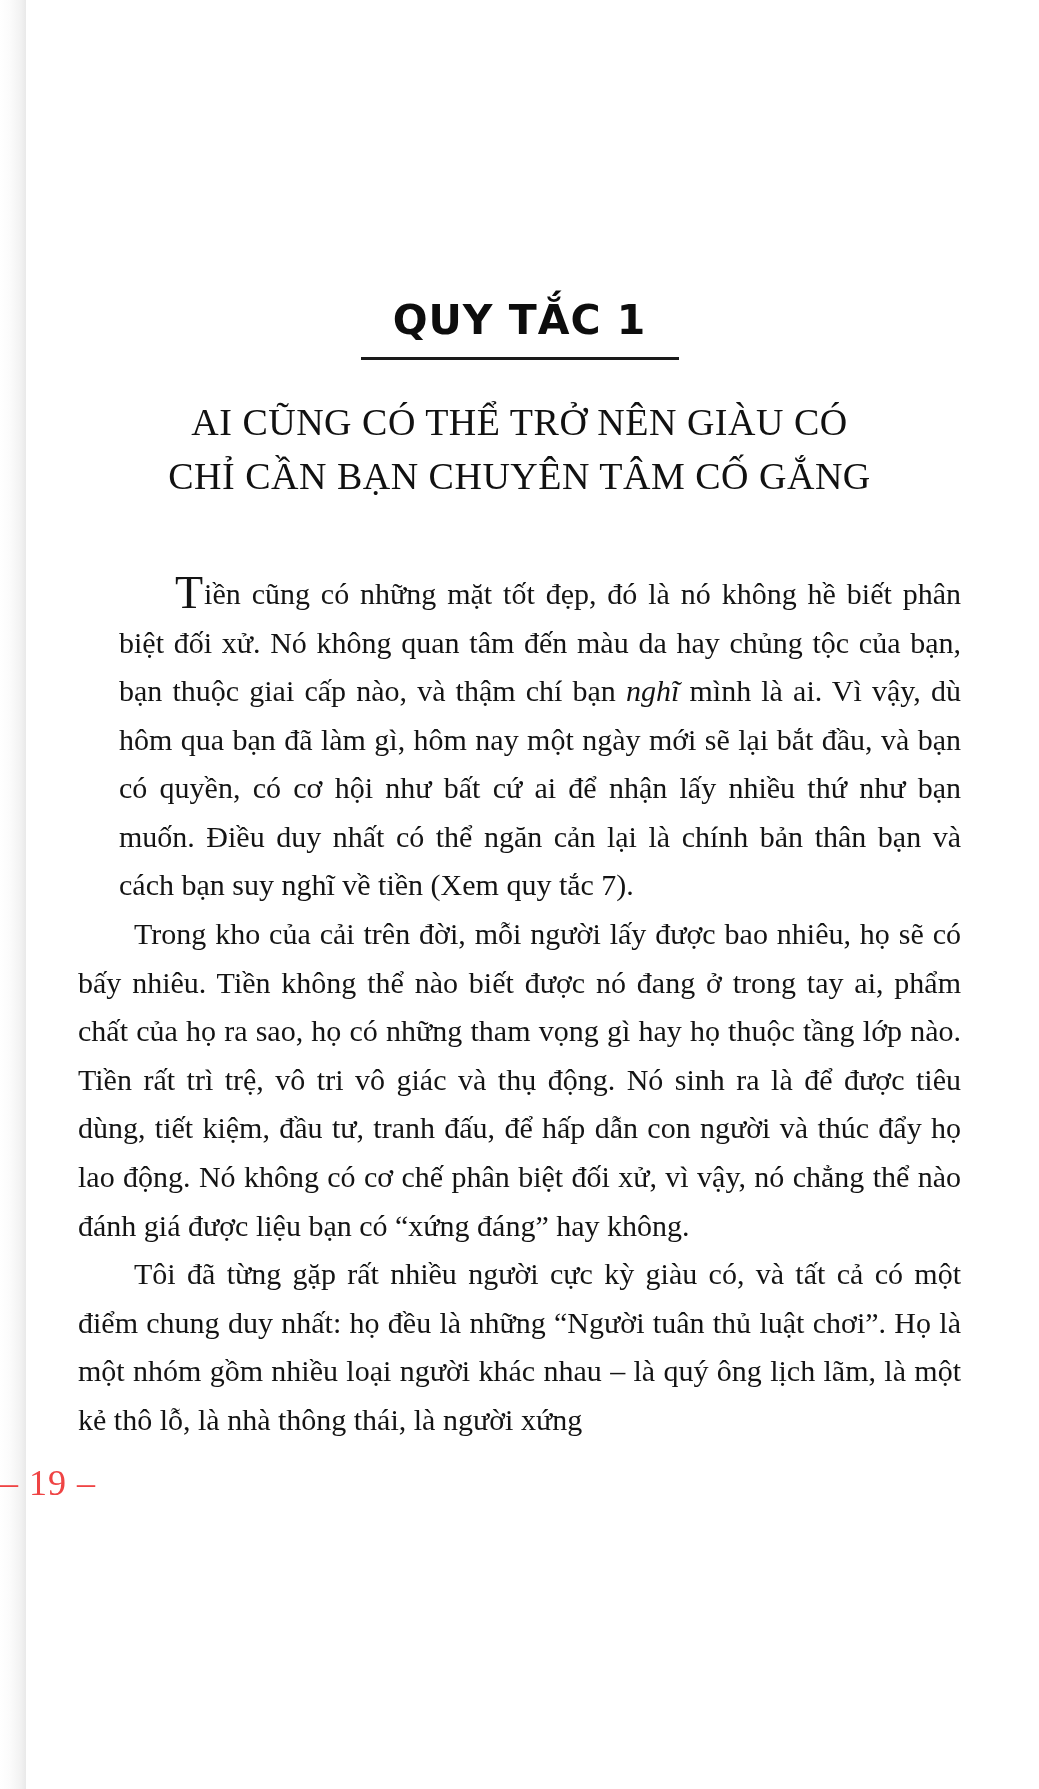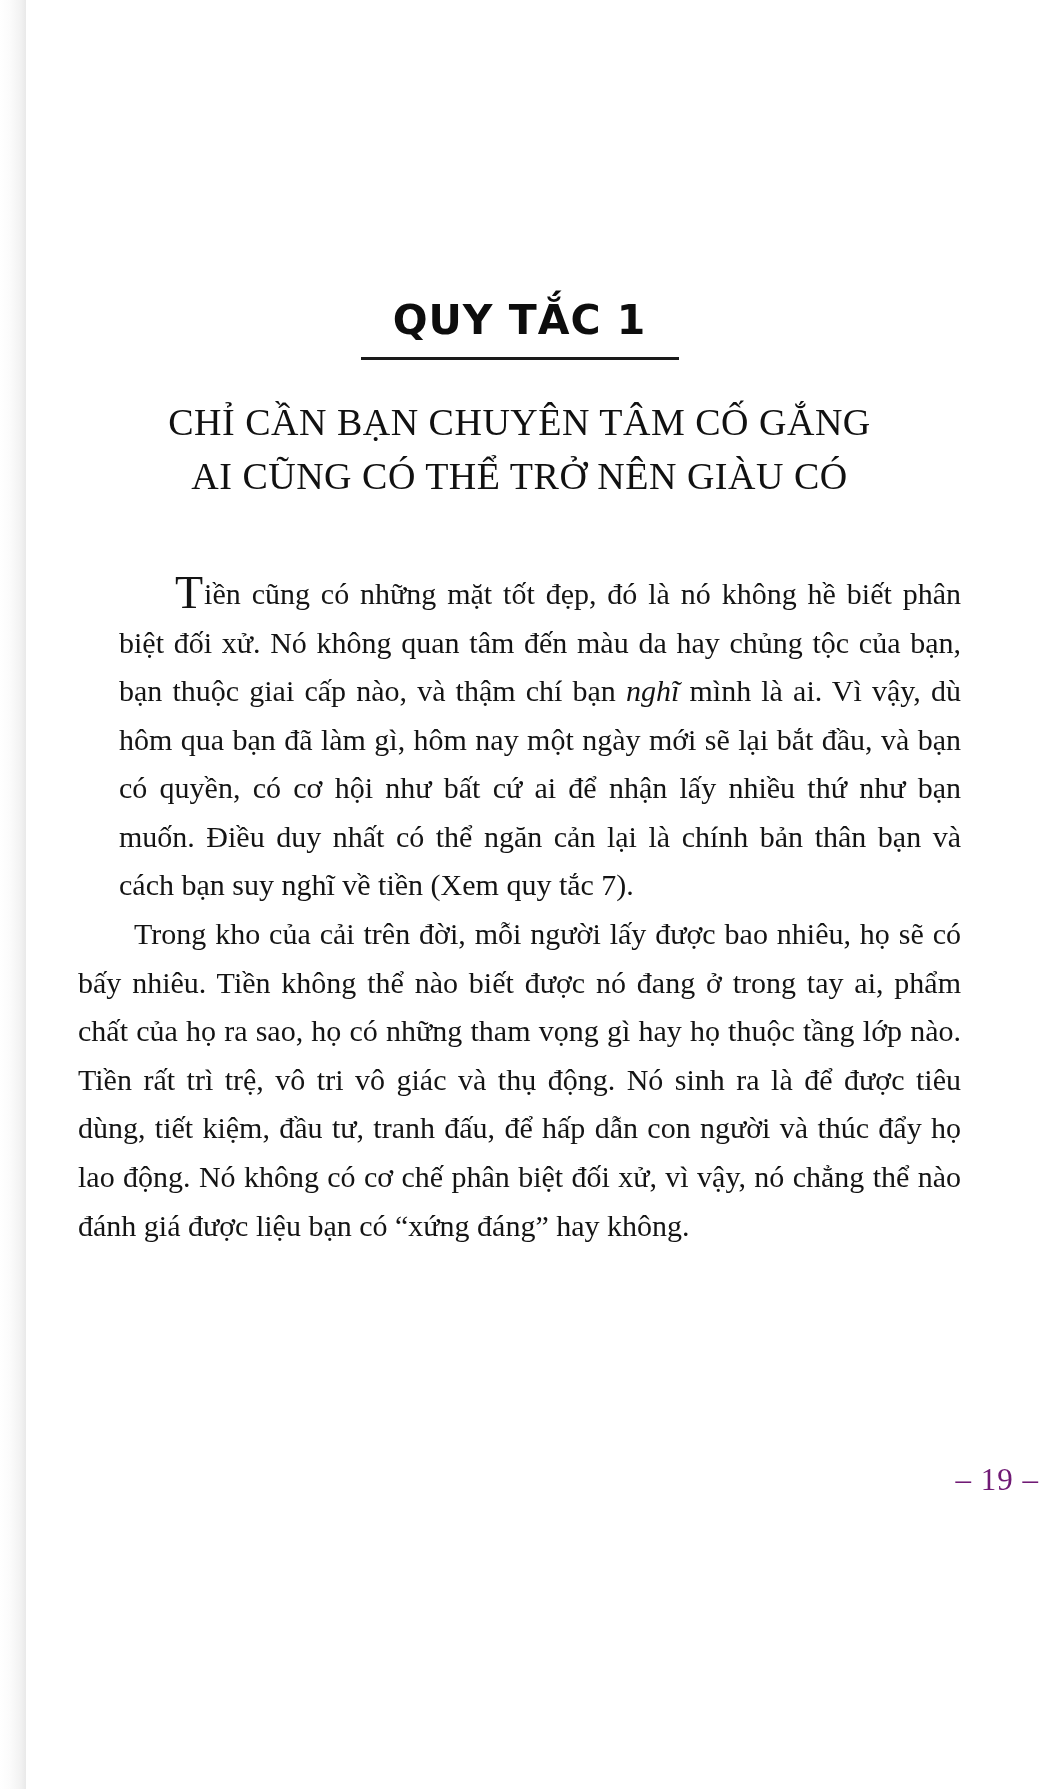--- a/index.html
+++ b/index.html
@@ -102,47 +102,48 @@
 
   em.ital {
     font-style: italic;
   }
 
   .folio {
     position: absolute;
     top: 1462px;
     left: 0;
     width: 1039px;
-    text-align: right;
-    font-size: 31px;
-    color: #701a75;
+    text-align: left;
+    font-size: 36px;
+    color: #ef4444;
     letter-spacing: 1px;
   }
 </style>
 </head>
 <body>
 
 <div class="page">
 
   <div class="binding-edge"></div>
 
   <div class="content">
 
     <div class="chapter-head">
       <div class="chapter-label">QUY TẮC 1</div>
       <div class="rule"></div>
     </div>
 
     <div class="chapter-title">
+      <div>AI CŨNG CÓ THỂ TRỞ NÊN GIÀU CÓ</div>
       <div>CHỈ CẦN BẠN CHUYÊN TÂM CỐ GẮNG</div>
-      <div>AI CŨNG CÓ THỂ TRỞ NÊN GIÀU CÓ</div>
     </div>
 
     <div class="body-text">
       <p class="first"><span class="dropcap">T</span><span>iền cũng có những mặt tốt đẹp, đó là nó không hề biết phân biệt đối xử. Nó không quan tâm đến màu da hay chủng tộc của bạn, bạn thuộc giai cấp nào, và thậm chí bạn </span><em class="ital">nghĩ</em><span> mình là ai. Vì vậy, dù hôm qua bạn đã làm gì, hôm nay một ngày mới sẽ lại bắt đầu, và bạn có quyền, có cơ hội như bất cứ ai để nhận lấy nhiều thứ như bạn muốn. Điều duy nhất có thể ngăn cản lại là chính bản thân bạn và cách bạn suy nghĩ về tiền (Xem quy tắc 7).</span></p>
       <p>Trong kho của cải trên đời, mỗi người lấy được bao nhiêu, họ sẽ có bấy nhiêu. Tiền không thể nào biết được nó đang ở trong tay ai, phẩm chất của  họ  ra sao, họ có những tham vọng gì hay họ thuộc tầng lớp nào. Tiền rất trì trệ, vô tri vô giác và thụ động. Nó sinh ra là để được tiêu dùng, tiết kiệm, đầu tư, tranh đấu, để hấp dẫn con người và thúc đẩy họ lao động. Nó không có cơ chế phân biệt đối xử, vì vậy, nó chẳng thể nào đánh giá được liệu bạn có “xứng đáng” hay không.</p>
+      <p>Tôi đã từng gặp rất nhiều người cực kỳ giàu có, và tất cả có một điểm chung duy nhất: họ đều là những “Người tuân thủ luật chơi”. Họ là một nhóm gồm nhiều loại người khác nhau – là quý ông lịch lãm, là một kẻ thô lỗ, là nhà thông thái, là người xứng</p>
     </div>
 
   </div>
 
   <div class="folio">– 19 –</div>
 
 </div>
 
 </body></html>

